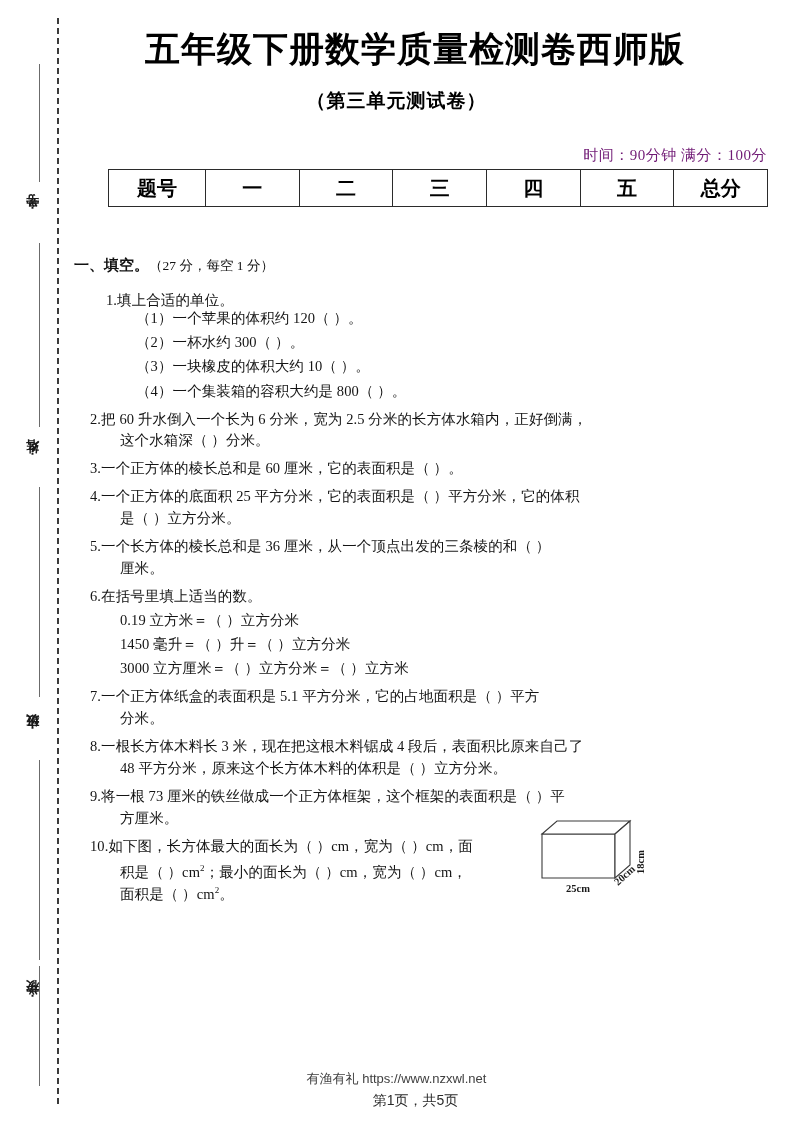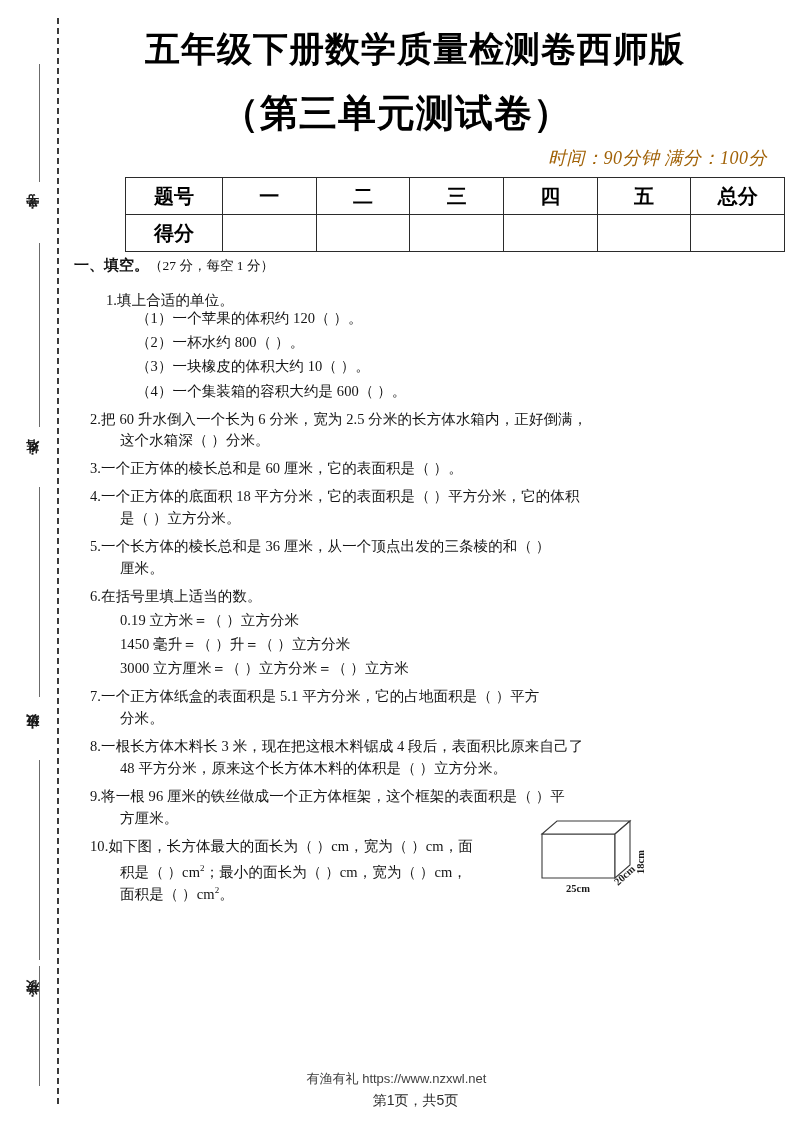--- a/index.html
+++ b/index.html
@@ -69,44 +69,42 @@
     color: #000;
     padding-left: 37px;
   }
   .title-sub {
     position: absolute;
     left: 0; right: 0;
     top: 88px;
     text-align: center;
     font-family: Liberation Serif, serif;
     font-weight: bold;
-    font-size: 38px;
+    font-size: 19px;
     letter-spacing: 1px;
     color: #000;
   }
   .exam-meta {
     position: absolute;
     right: 26px;
     top: 146px;
-    font-size: 18px;
+    font-size: 15px;
     letter-spacing: 0.5px;
-    color: #a16207;
+    color: #701a75;
     white-space: nowrap;
-    font-style: italic;
   }
 
   
   .score-table {
     position: absolute;
-    left: 125px;
+    left: 108px;
     top: 169px;
     width: 660px;
     border-collapse: collapse;
     table-layout: fixed;
-    margin-top: 8px;
   }
   .score-table td {
     border: 1px solid #2b2b2b;
     height: 36px;
     text-align: center;
     vertical-align: middle;
     font-family: "Liberation Sans", sans-serif;
     font-weight: bold;
     font-size: 20px;
     color: #000;
@@ -197,65 +195,56 @@
   <tbody>
       <tr>
     <td class="head-label">题号</td>
     <td>一</td>
     <td>二</td>
     <td>三</td>
     <td>四</td>
     <td>五</td>
     <td>总分</td>
   </tr>
-  <tr>
-    <td class="head-label">得分</td>
-    <td></td>
-    <td></td>
-    <td></td>
-    <td></td>
-    <td></td>
-    <td></td>
-  </tr>
 </tbody>
   </table>
 
 <div class="section-head">
   <span>一、填空。</span><span class="pts">（27 分，每空 1 分）</span>
 </div>
 
 <div class="q ind1" style="top:283px">1.填上合适的单位。</div>
 <div class="q ind3" style="top:308px">（1）一个苹果的体积约 120（      ）。</div>
-<div class="q ind3" style="top:332px">（2）一杯水约 800（      ）。</div>
+<div class="q ind3" style="top:332px">（2）一杯水约 300（      ）。</div>
 <div class="q ind3" style="top:356px">（3）一块橡皮的体积大约 10（      ）。</div>
-<div class="q ind3" style="top:381px">（4）一个集装箱的容积大约是 600（      ）。</div>
+<div class="q ind3" style="top:381px">（4）一个集装箱的容积大约是 800（      ）。</div>
 
 <div class="q ind0 wfull" style="top:409px">2.把 60 升水倒入一个长为 6 分米，宽为 2.5 分米的长方体水箱内，正好倒满，</div>
 <div class="q ind2" style="top:430px">这个水箱深（      ）分米。</div>
 
 <div class="q ind0 wfull" style="top:458px">3.一个正方体的棱长总和是 60 厘米，它的表面积是（      ）。</div>
 
-<div class="q ind0 wfull" style="top:486px">4.一个正方体的底面积 18 平方分米，它的表面积是（      ）平方分米，它的体积</div>
+<div class="q ind0 wfull" style="top:486px">4.一个正方体的底面积 25 平方分米，它的表面积是（      ）平方分米，它的体积</div>
 <div class="q ind2" style="top:508px">是（      ）立方分米。</div>
 
 <div class="q ind0 wfull" style="top:536px">5.一个长方体的棱长总和是 36 厘米，从一个顶点出发的三条棱的和（      ）</div>
 <div class="q ind2" style="top:558px">厘米。</div>
 
 <div class="q ind0" style="top:586px">6.在括号里填上适当的数。</div>
 <div class="q ind2" style="top:610px">0.19 立方米＝（      ）立方分米</div>
 <div class="q ind2" style="top:634px">1450 毫升＝（      ）升＝（      ）立方分米</div>
 <div class="q ind2" style="top:658px">3000 立方厘米＝（      ）立方分米＝（      ）立方米</div>
 
 <div class="q ind0 wfull" style="top:686px">7.一个正方体纸盒的表面积是 5.1 平方分米，它的占地面积是（      ）平方</div>
 <div class="q ind2" style="top:708px">分米。</div>
 
 <div class="q ind0 wfull" style="top:736px">8.一根长方体木料长 3 米，现在把这根木料锯成 4 段后，表面积比原来自己了</div>
 <div class="q ind2" style="top:758px">48 平方分米，原来这个长方体木料的体积是（      ）立方分米。</div>
 
-<div class="q ind0 wfull" style="top:786px">9.将一根 96 厘米的铁丝做成一个正方体框架，这个框架的表面积是（      ）平</div>
+<div class="q ind0 wfull" style="top:786px">9.将一根 73 厘米的铁丝做成一个正方体框架，这个框架的表面积是（      ）平</div>
 <div class="q ind2" style="top:808px">方厘米。</div>
 
 <div class="q ind0" style="top:836px">10.如下图，长方体最大的面长为（      ）cm，宽为（      ）cm，面</div>
 <div class="q ind2" style="top:858px">
   <span>积是（      ）cm</span><sup>2</sup><span>；最小的面长为（      ）cm，宽为（      ）cm，</span>
 </div>
 <div class="q ind2" style="top:880px">
   <span>面积是（      ）cm</span><sup>2</sup><span>。</span>
 </div>
 

